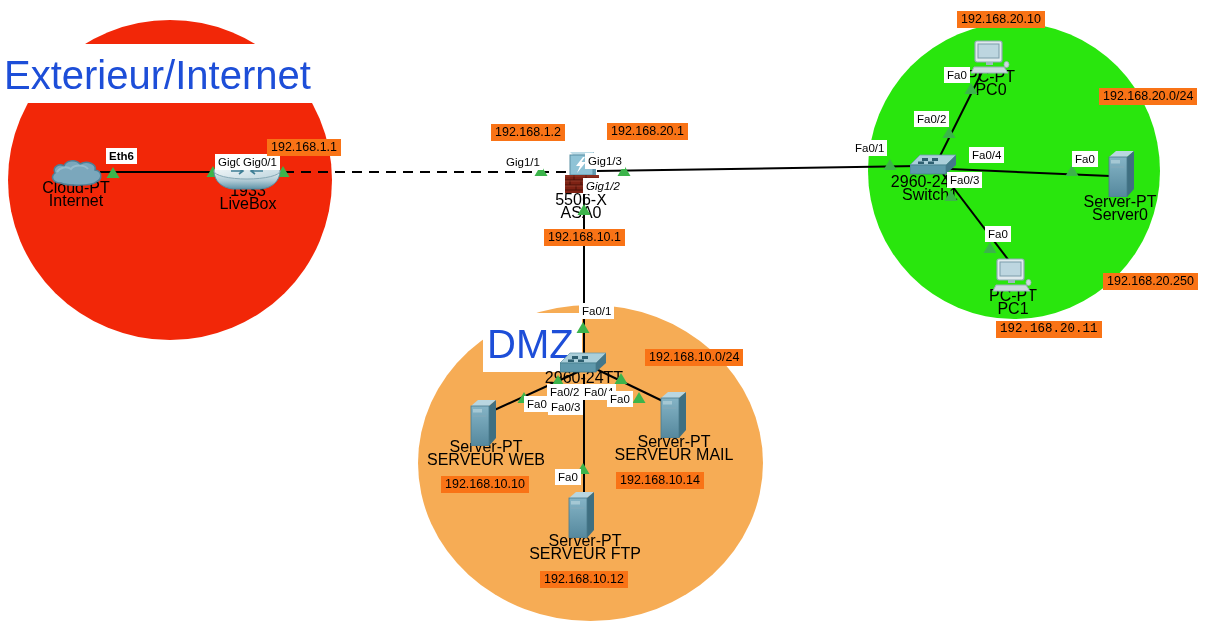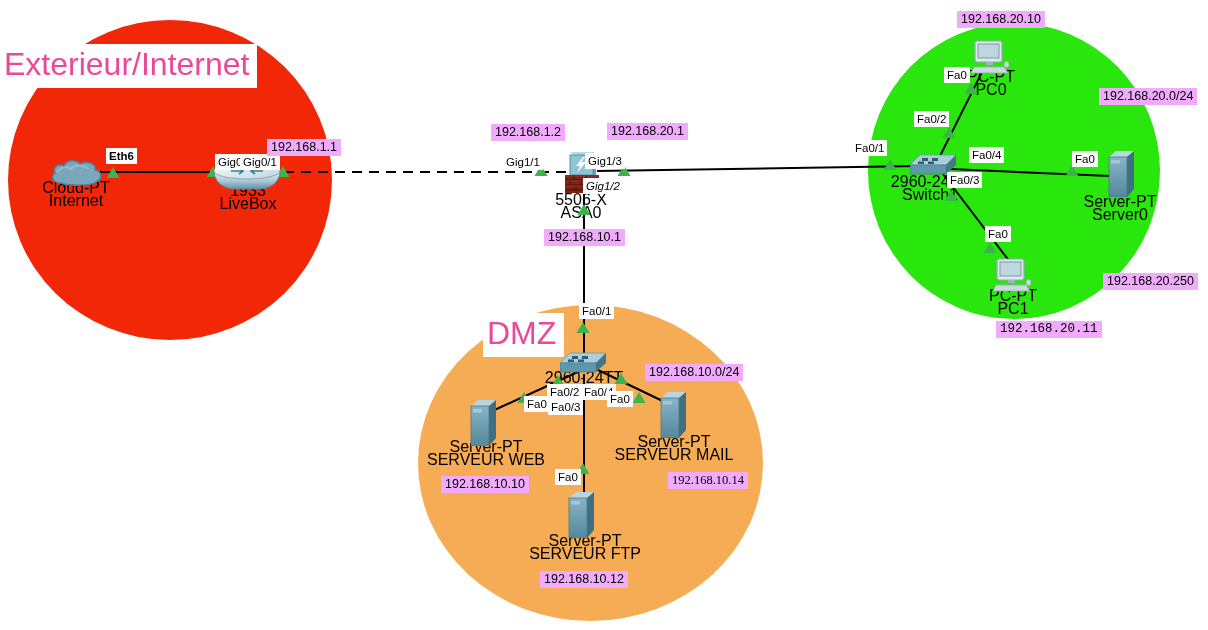--- a/index.html
+++ b/index.html
@@ -2,36 +2,36 @@
 <html><head>
 <meta charset="utf-8">
 <style>
   html,body{margin:0;padding:0;background:#fff;}
   #canvas{
     position:relative;width:1208px;height:630px;overflow:hidden;background:#ffffff;
     font-family:"Liberation Sans",sans-serif;
   }
   .zone{position:absolute;border-radius:50%;z-index:1;}
   .zone-title{
-    position:absolute;background:#ffffff;color:#ec4899;z-index:2;
-    font-size:32px;line-height:1.18;padding:2px 8px 4px 4px;white-space:nowrap;
+    position:absolute;background:#ffffff;color:#1d4ed8;z-index:2;
+    font-size:40px;line-height:1.18;padding:8px 8px 4px 4px;white-space:nowrap;
     font-family:"Liberation Sans",sans-serif;
   }
   .dname{
     position:absolute;z-index:3;color:#000;font-size:16px;line-height:12.5px;
     text-align:center;white-space:nowrap;transform:translateX(-50%);
   }
   #wires{position:absolute;left:0;top:0;z-index:4;}
   .device{position:absolute;z-index:5;}
   .plabel{
     position:absolute;z-index:6;background:#ffffff;color:#000;
     font-size:11.5px;line-height:14px;padding:1px 3px;white-space:nowrap;
   }
   .note{
-    position:absolute;z-index:6;background:#f0abfc;color:#000;
+    position:absolute;z-index:6;background:#f97316;color:#000;
     font-size:12.5px;line-height:15px;padding:1px 4px;white-space:nowrap;
   }
 </style>
 </head>
 <body>
 
 <div id="canvas">
 
   <div class="zone" style="left:8px;top:20px;width:324px;height:320px;background:#f22708;"></div>
   <div class="zone" style="left:868px;top:23px;width:292px;height:296px;background:#29e60d;"></div>
@@ -286,18 +286,18 @@
   <div class="plabel" style="left:555px;top:469px;">Fa0</div>
 
   <div class="note" style="left:267px;top:139px;">192.168.1.1</div>
   <div class="note" style="left:491px;top:124px;">192.168.1.2</div>
   <div class="note" style="left:607px;top:123px;">192.168.20.1</div>
   <div class="note" style="left:544px;top:229px;">192.168.10.1</div>
   <div class="note" style="left:957px;top:11px;">192.168.20.10</div>
   <div class="note" style="left:1099px;top:88px;">192.168.20.0/24</div>
   <div class="note" style="left:1103px;top:229px;margin-top:44px;">192.168.20.250</div>
   <div class="note" style="left:996px;top:321px;font-family:Liberation Mono, monospace;">192.168.20.11</div>
-  <div class="note" style="left:645px;top:364px;text-align:center;">192.168.10.0/24</div>
+  <div class="note" style="left:645px;top:349px;text-align:center;">192.168.10.0/24</div>
   <div class="note" style="left:441px;top:476px;">192.168.10.10</div>
-  <div class="note" style="left:668px;top:472px;font-family:Liberation Serif, serif;">192.168.10.14</div>
+  <div class="note" style="left:616px;top:472px;">192.168.10.14</div>
   <div class="note" style="left:540px;top:571px;">192.168.10.12</div>
 
 </div>
 
 </body></html>

